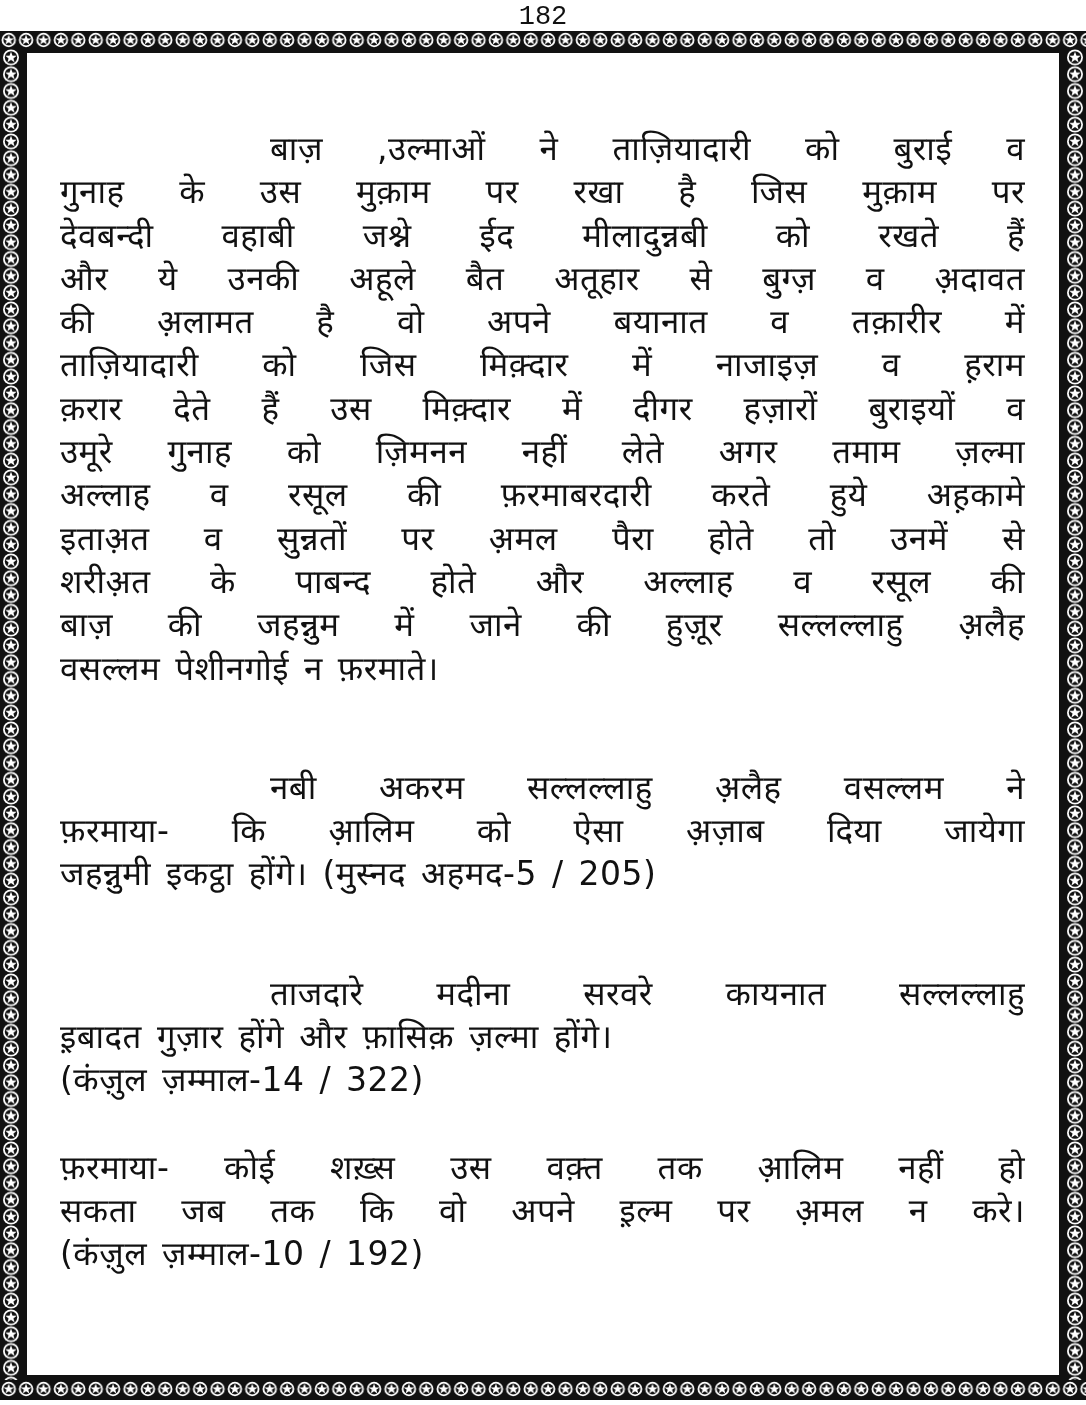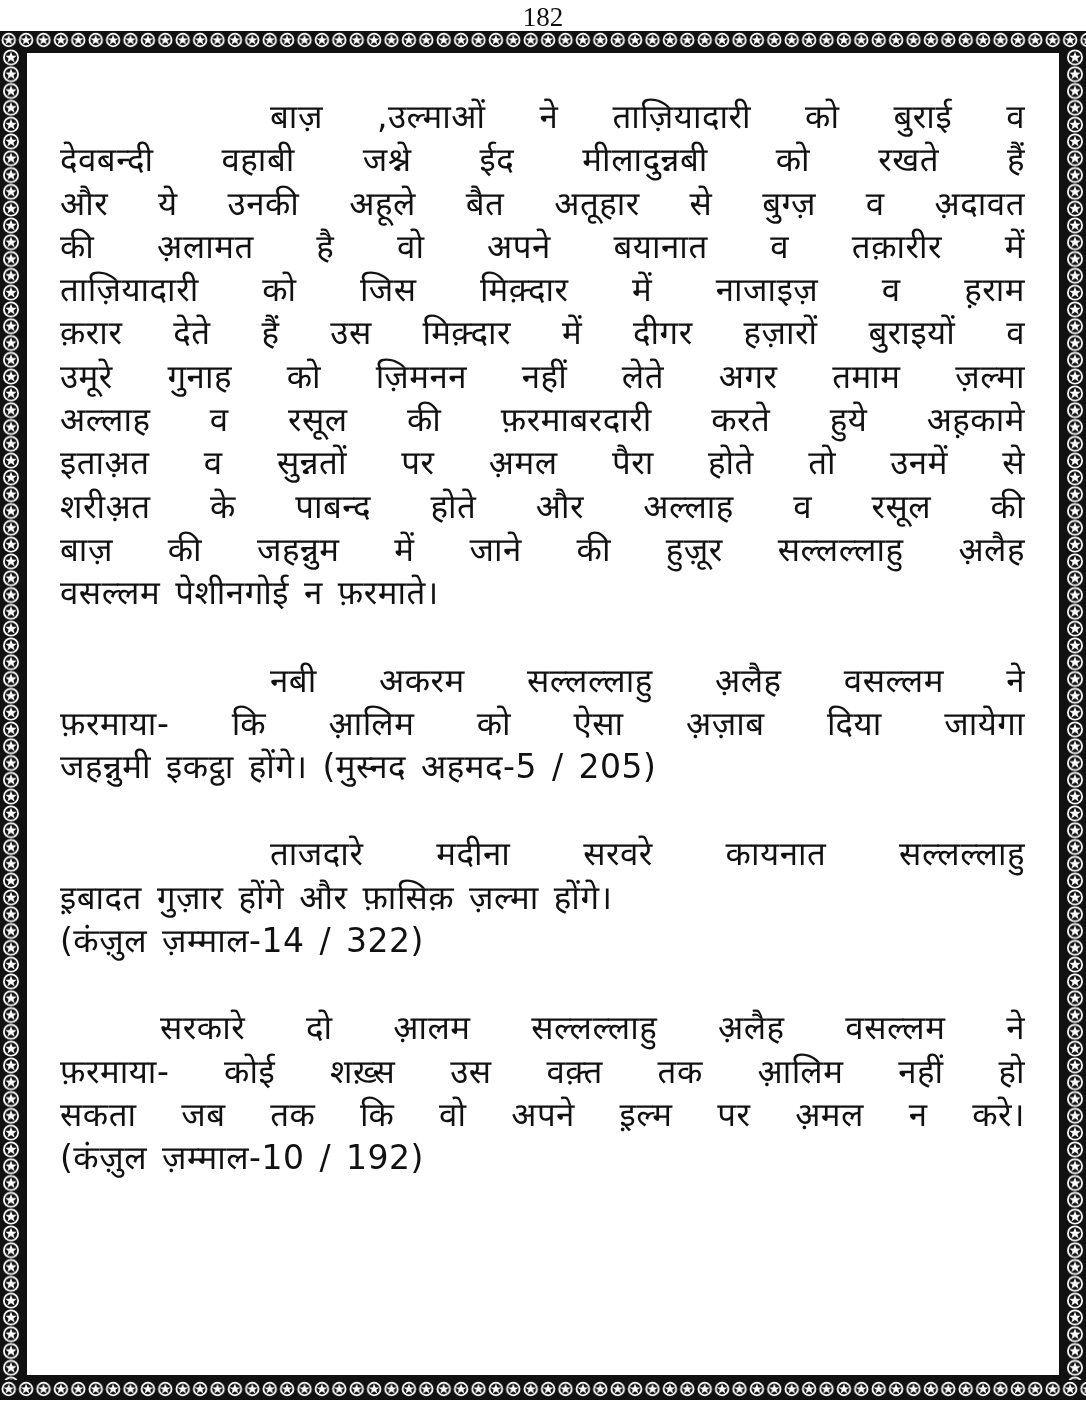--- a/index.html
+++ b/index.html
@@ -1,26 +1,26 @@
 <!DOCTYPE html>
 <html><head>
 <meta charset="utf-8">
 <style>
   html, body { margin: 0; padding: 0; background: #ffffff; }
   body { width: 1086px; height: 1405px; position: relative; overflow: hidden;
          font-family: "DejaVu Sans", "Liberation Sans", sans-serif; color: #111; }
   .page-number { position: absolute; top: 2px; left: 0; width: 1086px; text-align: center;
-                 font-family: Liberation Serif, serif; font-size: 27px; line-height: 30px; color: #111; }
+                 font-family: Liberation Mono, monospace; font-size: 27px; line-height: 30px; color: #111; }
   .star-svg { position: absolute; }
   .content { position: absolute; top: 95px; left: 60px; width: 965px; }
   .para { font-size: 33px; line-height: 43.3px; text-align: justify; text-align-last: justify;
           margin: 0; letter-spacing: 0.5px; word-spacing: 4px; }
   .para .line { display: block; text-align: justify; text-align-last: justify; white-space: nowrap; }
   .para .line.last { text-align-last: left; }
-  .para .line.indent { padding-left: 210px; }
+  .para .line.indent { padding-left: 210px; margin-top: 32px; }
   .para .line.indent-s { padding-left: 100px; }
   .para-gap { height: 44px; }
 </style>
 </head>
 <body>
 
 <div class="page-number">182</div>
 
 <svg class="star-svg" width="1086" height="1405" style="top:0;left:0;">
   <defs>
@@ -55,20 +55,21 @@
   <rect x="1064" y="49" width="22" height="1331" fill="url(#starVR)"></rect>
 
   <rect x="24.5" y="50.5" width="1037" height="1327" fill="none" stroke="#111" stroke-width="5"></rect>
   <rect x="0" y="1398" width="1086" height="2" fill="#111"></rect>
 </svg>
 
 <div class="content">
 
   <p class="para">
     <span class="line indent">बाज़ ,उल्माओं ने ताज़ियादारी को बुराई व</span>
+    <span class="line">गुनाह के उस मुक़ाम पर रखा है जिस मुक़ाम पर</span>
     <span class="line">देवबन्दी वहाबी जश्ने ईद मीलादुन्नबी को रखते हैं</span>
     <span class="line">और ये उनकी अहूले बैत अतूहार से बुग्ज़ व अ़दावत</span>
     <span class="line">की अ़लामत है वो अपने बयानात व तक़ारीर में</span>
     <span class="line">ताज़ियादारी को जिस मिक़्दार में नाजाइज़ व ह़राम</span>
     <span class="line">क़रार देते हैं उस मिक़्दार में दीगर हज़ारों बुराइयों व</span>
     <span class="line">उमूरे गुनाह को ज़िमनन नहीं लेते अगर तमाम ज़ल्मा</span>
     <span class="line">अल्लाह व रसूल की फ़रमाबरदारी करते हुये अह़कामे</span>
     <span class="line">इताअ़त व सुन्नतों पर अ़मल पैरा होते तो उनमें से</span>
     <span class="line">शरीअ़त के पाबन्द होते और अल्लाह व रसूल की</span>
     <span class="line">बाज़ की जहन्नुम में जाने की हुज़ूर सल्लल्लाहु अ़लैह</span>
@@ -87,19 +88,18 @@
 
   <p class="para">
     <span class="line indent">ताजदारे मदीना सरवरे कायनात सल्लल्लाहु</span>
     <span class="line last">इ़बादत गुज़ार होंगे और फ़ासिक़ ज़ल्मा होंगे।</span>
     <span class="line last">(कंज़ुल ज़म्माल-14 / 322)</span>
   </p>
 
   <div class="para-gap"></div>
 
   <p class="para">
-    <span class="line indent-s">सरकारे दो आ़लम सल्लल्लाहु अ़लैह वसल्लम ने</span>
     <span class="line">फ़रमाया- कोई शख़्स उस वक़्त तक आ़लिम नहीं हो</span>
     <span class="line">सकता जब तक कि वो अपने इ़ल्म पर अ़मल न करे।</span>
     <span class="line last">(कंज़ुल ज़म्माल-10 / 192)</span>
   </p>
 
 </div>
 
 </body></html>

